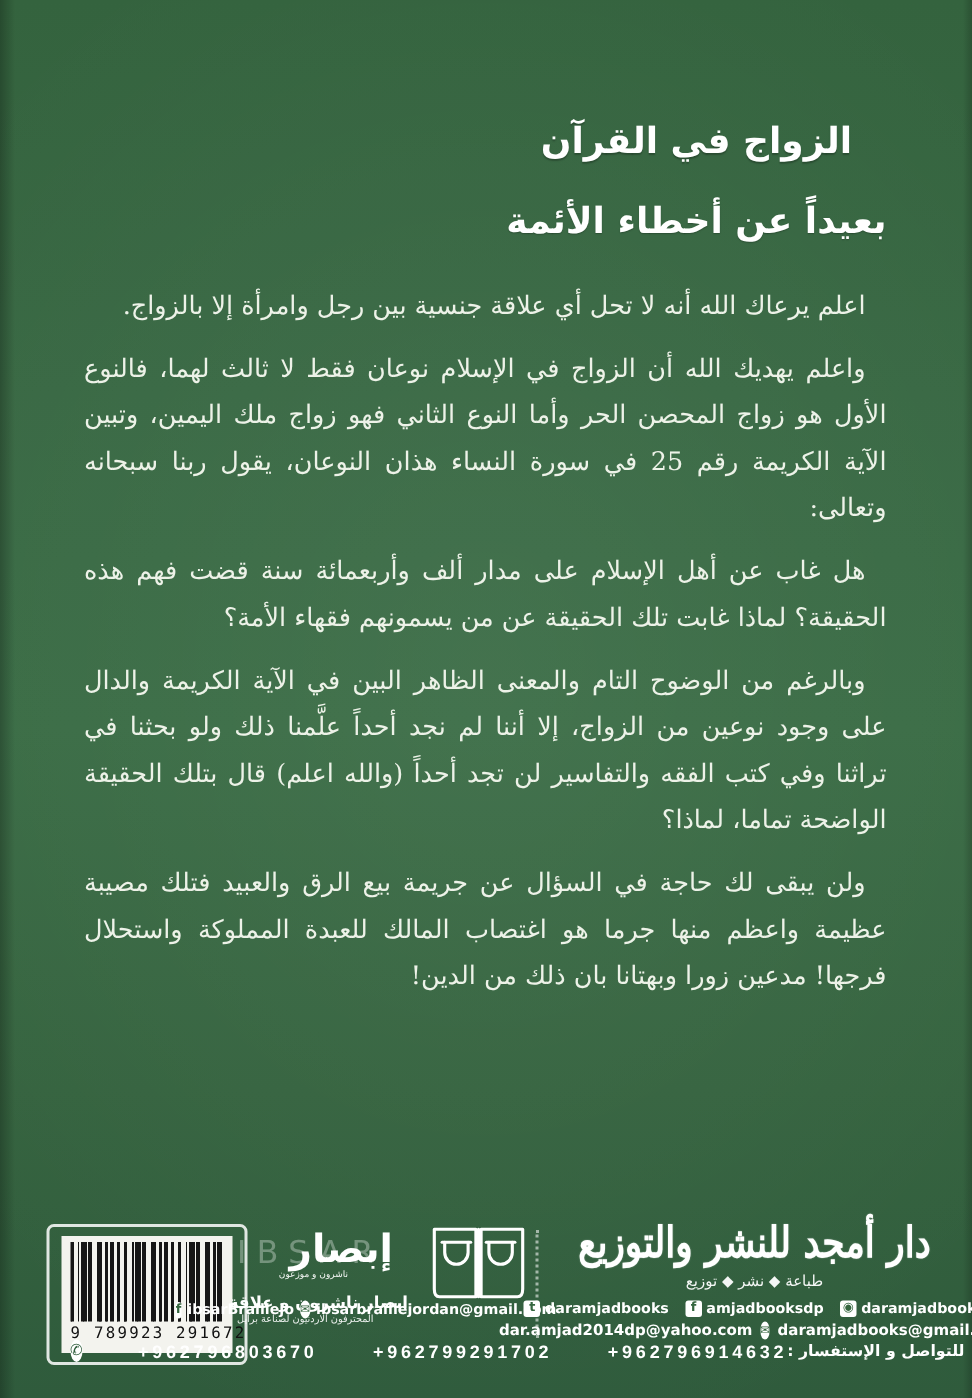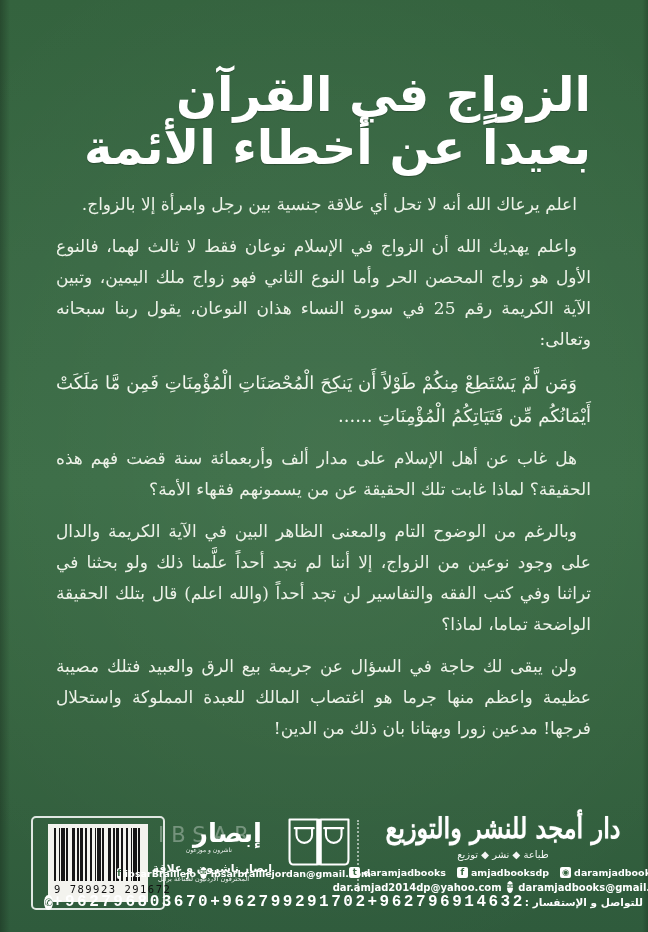--- a/index.html
+++ b/index.html
@@ -10,36 +10,36 @@
       radial-gradient(140% 110% at 50% 50%, rgba(0,0,0,0) 68%, rgba(0,0,0,0.20) 100%),
       linear-gradient(180deg,#34633e 0%,#386843 28%,#3a6c45 52%,#35633f 78%,#2f5b3c 100%);
     font-family:"DejaVu Sans",sans-serif;color:#eef3ea;
   }
   .spine-shade{position:absolute;left:0;top:0;bottom:0;width:10px;
     background:linear-gradient(90deg,rgba(0,0,0,0.25),rgba(0,0,0,0));}
   .edge-shade{position:absolute;right:0;top:0;bottom:0;width:6px;
     background:linear-gradient(270deg,rgba(0,0,0,0.18),rgba(0,0,0,0));}
 
   
-  .title{position:absolute;top:68px;right:57px;text-align:right;direction:rtl;
-    color:#ffffff;font-weight:700;font-size:48px;line-height:53px;
+  .title{position:absolute;top:68px;right:57px;text-align:center;direction:rtl;
+    color:#ffffff;font-weight:700;font-size:24px;line-height:53px;
     font-family:"DejaVu Sans",sans-serif;text-shadow:0 1px 1px rgba(0,0,0,0.25);}
 
   
   .body-text{position:absolute;top:189px;right:57px;left:56px;direction:rtl;
     text-align:justify;font-family:"DejaVu Serif",serif;
     font-size:17px;line-height:31px;color:#edf2e8;}
   .body-text p{margin:0 0 11px;text-indent:14px;}
   .verse{font-size:18px;line-height:33px;margin-bottom:13px;color:#f3f7ee;}
 
   
   .barcode-frame{position:absolute;left:31px;top:816px;width:134px;height:94px;
     border:2px solid rgba(255,255,255,0.85);border-radius:5px;
     display:flex;align-items:center;justify-content:center;box-sizing:border-box;}
-  .barcode-box{width:100px;height:78px;background:#f3f3ee;padding:4px 6px 2px;box-sizing:border-box;}
+  .barcode-box{width:114px;height:78px;background:#f3f3ee;padding:4px 6px 2px;box-sizing:border-box;}
   .bars{height:53px;
     background:
       repeating-linear-gradient(90deg,#161616 0 2px,rgba(0,0,0,0) 2px 5px,#161616 5px 6px,rgba(0,0,0,0) 6px 8px,#161616 8px 11px,rgba(0,0,0,0) 11px 13px,#161616 13px 14px,rgba(0,0,0,0) 14px 18px),
       repeating-linear-gradient(90deg,#161616 0 1px,rgba(0,0,0,0) 1px 7px,#161616 7px 9px,rgba(0,0,0,0) 9px 12px);}
   .barcode-num{font-family:"DejaVu Sans Mono",monospace;font-size:10.5px;color:#111;
     letter-spacing:1.5px;text-align:center;margin-top:2px;white-space:nowrap;}
 
   .ibsar{position:absolute;left:158px;top:818px;width:114px;text-align:left;direction:rtl;color:#fff;}
   .ibsar-logo{position:relative;height:42px;}
   .ibsar-latin{position:absolute;top:5px;left:0;right:0;font-size:21px;letter-spacing:7px;
@@ -71,40 +71,39 @@
   .sq-icon{display:inline-block;width:11px;height:11px;background:#fff;color:#35663f;
     font-size:8.5px;line-height:11px;text-align:center;font-weight:700;border-radius:2px;
     font-family:"DejaVu Sans",sans-serif;}
   .circ-icon{display:inline-block;width:12px;height:12px;background:#fff;color:#35663f;
     font-size:8px;line-height:12px;text-align:center;border-radius:50%;
     font-family:"DejaVu Sans",sans-serif;}
 
   .phone-row{position:absolute;left:180px;right:5px;top:893px;display:flex;direction:rtl;
     justify-content:space-between;align-items:center;color:#fff;font-weight:700;}
   .contact-label{font-size:10.5px;white-space:nowrap;}
-  .phone{font-size:16px;letter-spacing:2.5px;direction:ltr;font-family:Liberation Mono, monospace;white-space:nowrap;}
+  .phone{font-size:12px;letter-spacing:2.5px;direction:ltr;font-family:Liberation Sans, sans-serif;white-space:nowrap;margin-left:37px;}
   .phone-icon{width:15px;height:15px;border-radius:50%;background:#fff;color:#2f5d3c;
     font-size:10px;line-height:15px;text-align:center;font-weight:700;}
 </style>
 </head>
 <body>
 
 <div class="cover">
   <div class="spine-shade"></div>
   <div class="edge-shade"></div>
 
   <div class="title">
     <div>الزواج في القرآن</div>
     <div>بعيداً عن أخطاء الأئمة</div>
   </div>
 
   <div class="body-text">
     <p>اعلم يرعاك الله أنه لا تحل أي علاقة جنسية بين رجل وامرأة إلا بالزواج.</p>
     <p>واعلم يهديك الله أن الزواج في الإسلام نوعان فقط لا ثالث لهما، فالنوع الأول هو زواج المحصن الحر وأما النوع الثاني فهو زواج ملك اليمين، وتبين الآية الكريمة رقم 25 في سورة النساء هذان النوعان، يقول ربنا سبحانه وتعالى:</p>
-    <p class="verse">وَمَن لَّمْ يَسْتَطِعْ مِنكُمْ طَوْلاً أَن يَنكِحَ الْمُحْصَنَاتِ الْمُؤْمِنَاتِ فَمِن مَّا مَلَكَتْ أَيْمَانُكُم مِّن فَتَيَاتِكُمُ الْمُؤْمِنَاتِ ......</p>
     <p>هل غاب عن أهل الإسلام على مدار ألف وأربعمائة سنة قضت فهم هذه الحقيقة؟ لماذا غابت تلك الحقيقة عن من يسمونهم فقهاء الأمة؟</p>
     <p>وبالرغم من الوضوح التام والمعنى الظاهر البين في الآية الكريمة والدال على وجود نوعين من الزواج، إلا أننا لم نجد أحداً علَّمنا ذلك ولو بحثنا في تراثنا وفي كتب الفقه والتفاسير لن تجد أحداً (والله اعلم) قال بتلك الحقيقة الواضحة تماما، لماذا؟</p>
     <p>ولن يبقى لك حاجة في السؤال عن جريمة بيع الرق والعبيد فتلك مصيبة عظيمة واعظم منها جرما هو اغتصاب المالك للعبدة المملوكة واستحلال فرجها! مدعين زورا وبهتانا بان ذلك من الدين!</p>
   </div>
 
   <div class="barcode-frame">
     <div class="barcode-box">
       <div class="bars"></div>
       <div class="barcode-num">9  789923  291672</div>
     </div>

